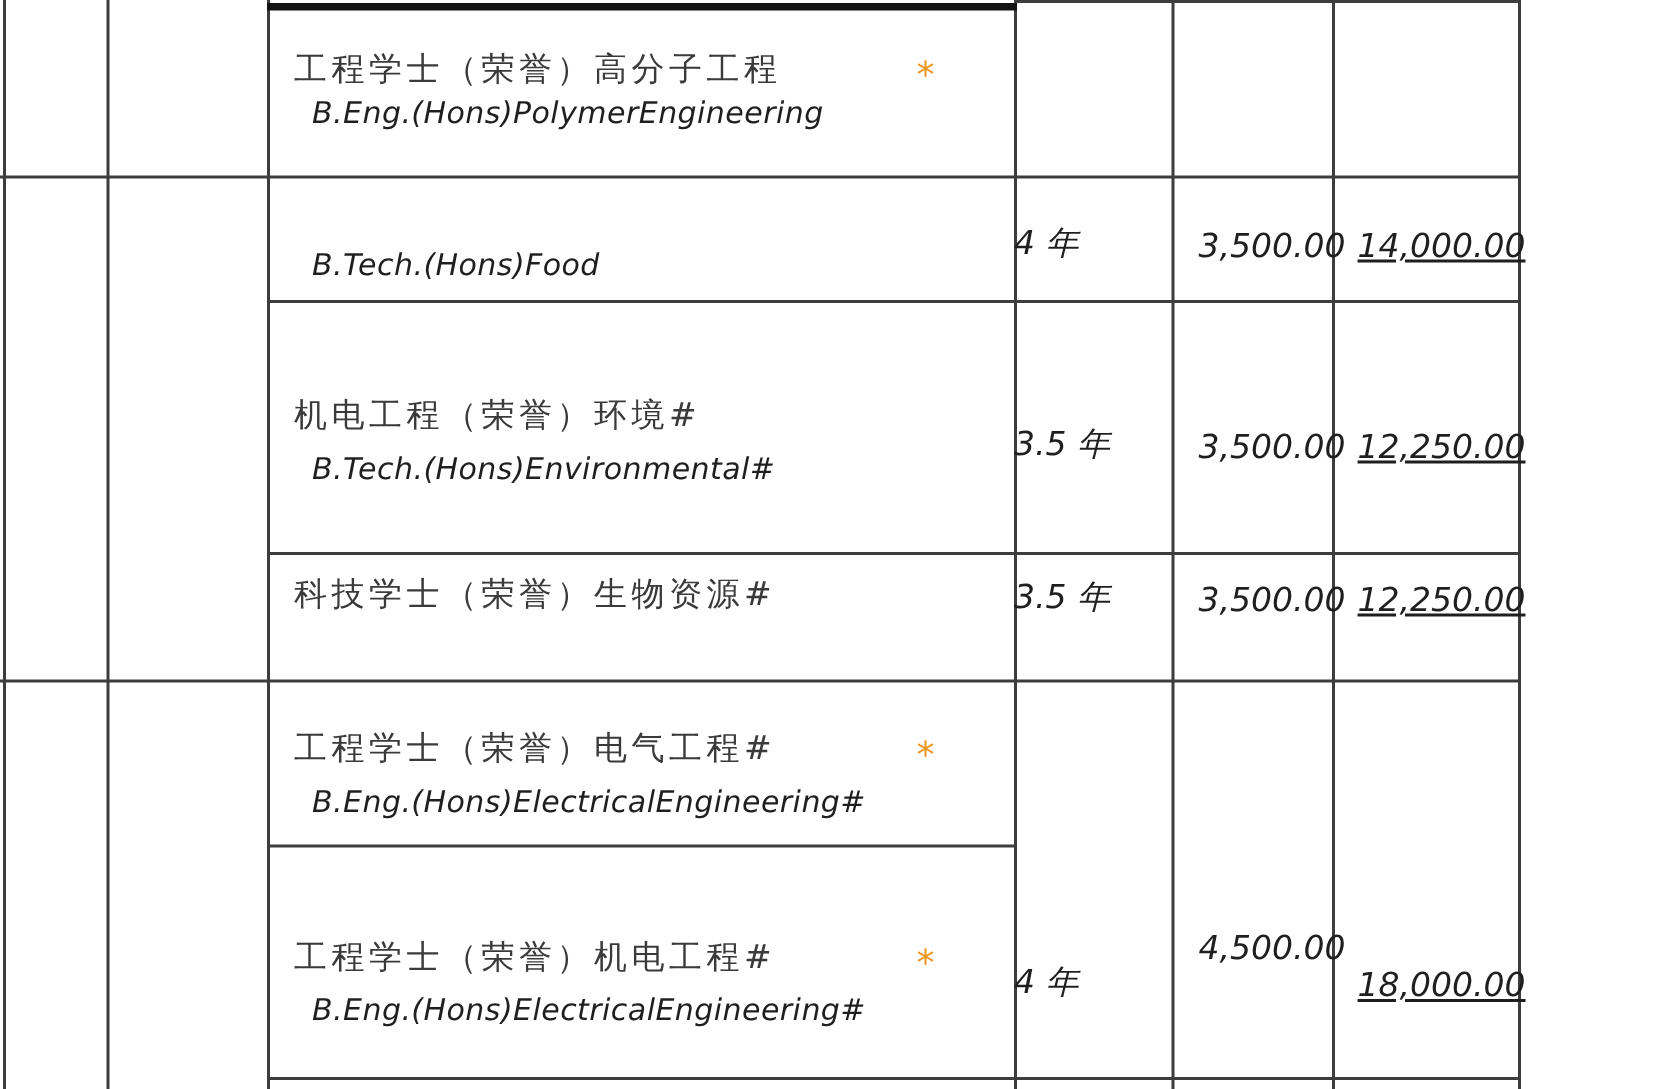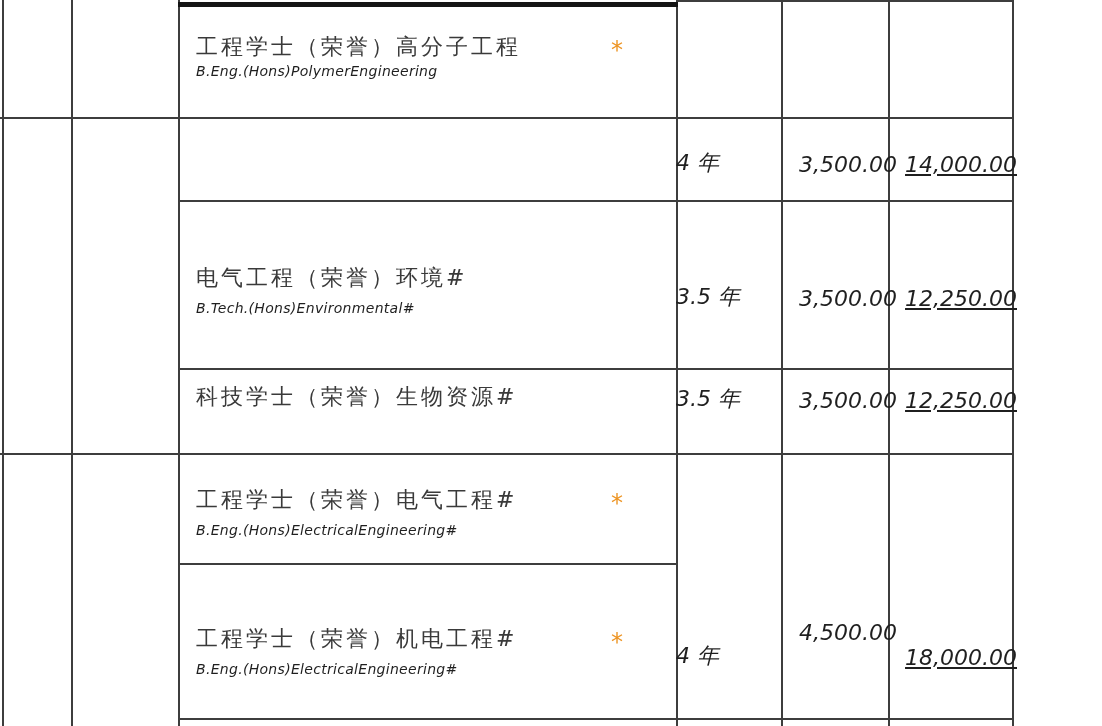--- a/index.html
+++ b/index.html
@@ -38,22 +38,22 @@
     font-size: 22px;
     line-height: 1.2;
     letter-spacing: 3px;
     color: var(--text-cn, #3a3a3a);
     white-space: nowrap;
     z-index: 2;
     font-family: "DejaVu Serif", "Liberation Serif", serif;
   }
   .en {
     position: absolute;
-    left: 196px;
-    font-size: 14px;
+    left: 208px;
+    font-size: 20px;
     line-height: 1.2;
     font-style: italic;
     letter-spacing: 0.3px;
     color: var(--text, #1f1f1f);
     white-space: nowrap;
     z-index: 2;
   }
   .star {
     position: absolute;
     left: 611px;
@@ -108,25 +108,26 @@
   <div class="hl" style="left:0;     top:453px; width:1013px"></div>
   <div class="hl" style="left:178px; top:563px; width:500px"></div>
   <div class="hl" style="left:178px; top:718px; width:835px"></div>
   <div class="hl faint" style="left:1086px; top:368px; width:16px"></div>
   <div class="hl faint" style="left:1086px; top:453px; width:16px"></div>
 
   <div class="cn" style="top:34px">工程学士（荣誉）高分子工程</div>
   <div class="en" style="top:63px">B.Eng.(Hons)PolymerEngineering</div>
   <div class="star" style="top:38px">*</div>
 
+  <div class="en" style="top:164px">B.Tech.(Hons)Food</div>
   <div class="dur" style="top:150px">4 年</div>
   <div class="fee fee1" style="top:152px">3,500.00</div>
   <div class="fee fee2" style="top:152px">14,000.00</div>
 
-  <div class="cn" style="top:265px">电气工程（荣誉）环境#</div>
+  <div class="cn" style="top:265px">机电工程（荣誉）环境#</div>
   <div class="en" style="top:300px">B.Tech.(Hons)Environmental#</div>
   <div class="dur" style="top:284px">3.5 年</div>
   <div class="fee fee1" style="top:286px">3,500.00</div>
   <div class="fee fee2" style="top:286px">12,250.00</div>
 
   <div class="cn" style="top:384px">科技学士（荣誉）生物资源#</div>
   <div class="dur" style="top:386px">3.5 年</div>
   <div class="fee fee1" style="top:388px">3,500.00</div>
   <div class="fee fee2" style="top:388px">12,250.00</div>
 

